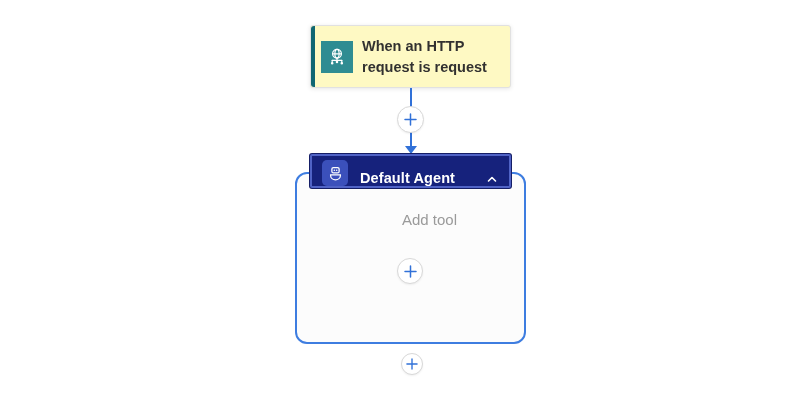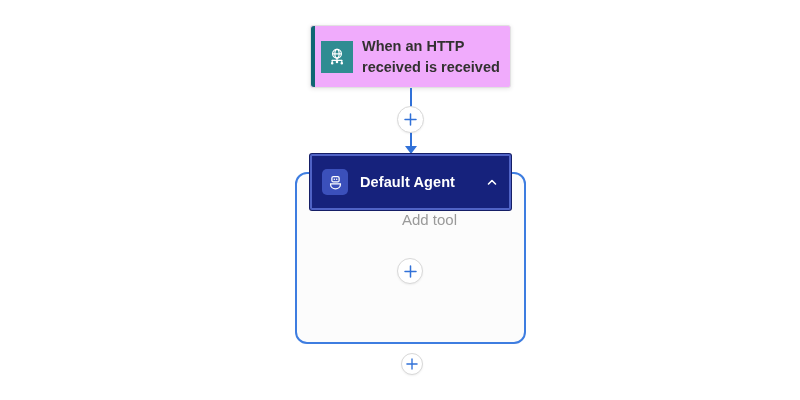--- a/index.html
+++ b/index.html
@@ -21,21 +21,21 @@
   body{
     position:relative;
     background:#ffffff;
     font-family:"Liberation Sans","DejaVu Sans",sans-serif;
     overflow:hidden;
   }
 
   
   .trigger-card{
     position:absolute;left:310px;top:25px;width:201px;height:63px;
-    background:#f0abfc;border:1px solid var(--card-border);border-radius:3px;
+    background:#fef9c3;border:1px solid var(--card-border);border-radius:3px;
     box-shadow:0 1px 4px rgba(0,0,0,.10);
     display:flex;align-items:center;cursor:pointer;
   }
   .accent-strip{
     position:absolute;left:0;top:0;bottom:0;width:4px;
     background:var(--trigger-accent);border-radius:3px 0 0 3px;
   }
   .trigger-icon{
     width:32px;height:32px;margin-left:10px;flex:none;
     background:var(--trigger-icon-bg);
@@ -70,25 +70,25 @@
   .plus-tool{left:397px;top:258px;width:26px;height:26px;}
   .plus-below{left:401px;top:353px;width:22px;height:22px;}
 
   
   .agent-container{
     position:absolute;left:295px;top:172px;width:231px;height:172px;
     background:var(--container-bg);
     border:2px solid var(--container-border);border-radius:12px;
   }
   .agent-header{
-    position:absolute;left:310px;top:154px;width:201px;height:56px;
+    position:absolute;left:310px;top:154px;width:201px;height:34px;
     background:var(--header-bg);
     border:2px solid var(--header-border);border-radius:2px;
     box-shadow:0 0 0 1px #151e66;
-    display:flex;align-items:center;padding:0 10px;cursor:pointer;
+    display:flex;align-items:flex-end;padding:0 10px;cursor:pointer;
   }
   .agent-chip{
     width:26px;height:26px;flex:none;border-radius:5px;
     background:var(--header-chip-bg);
     display:flex;align-items:center;justify-content:center;
   }
   .agent-label{
     margin-left:12px;color:#fff;font-weight:700;font-size:14.5px;
     letter-spacing:.1px;
   }
@@ -112,21 +112,21 @@
       <line x1="5.2" y1="13.4" x2="14.8" y2="13.4"></line>
       <line x1="5.2" y1="13.4" x2="5.2" y2="15.2"></line>
       <line x1="14.8" y1="13.4" x2="14.8" y2="15.2"></line>
       <circle cx="5.2" cy="16.2" r="0.7" fill="#fff"></circle>
       <circle cx="10" cy="15" r="0.7" fill="#fff"></circle>
       <circle cx="14.8" cy="16.2" r="0.7" fill="#fff"></circle>
     </svg>
   </div>
   <div class="trigger-title">
     <span>When an HTTP</span>
-    <span>received is received</span>
+    <span>request is request</span>
   </div>
 </div>
 
 <div class="connector-line"></div>
 <div class="arrow-head"></div>
 
 <button class="plus-btn plus-insert">
   <svg width="13" height="13" viewBox="0 0 13 13">
     <line x1="6.5" y1="1" x2="6.5" y2="12" stroke="currentColor" stroke-width="1.5" stroke-linecap="round"></line>
     <line x1="1" y1="6.5" x2="12" y2="6.5" stroke="currentColor" stroke-width="1.5" stroke-linecap="round"></line>

